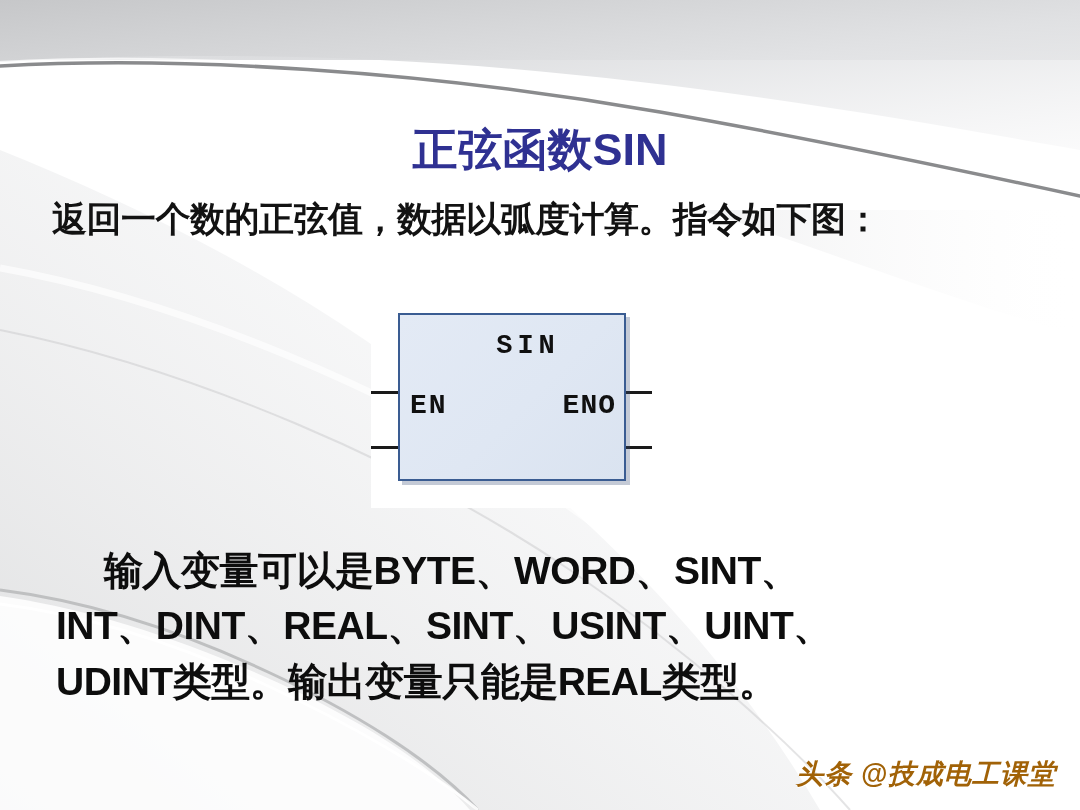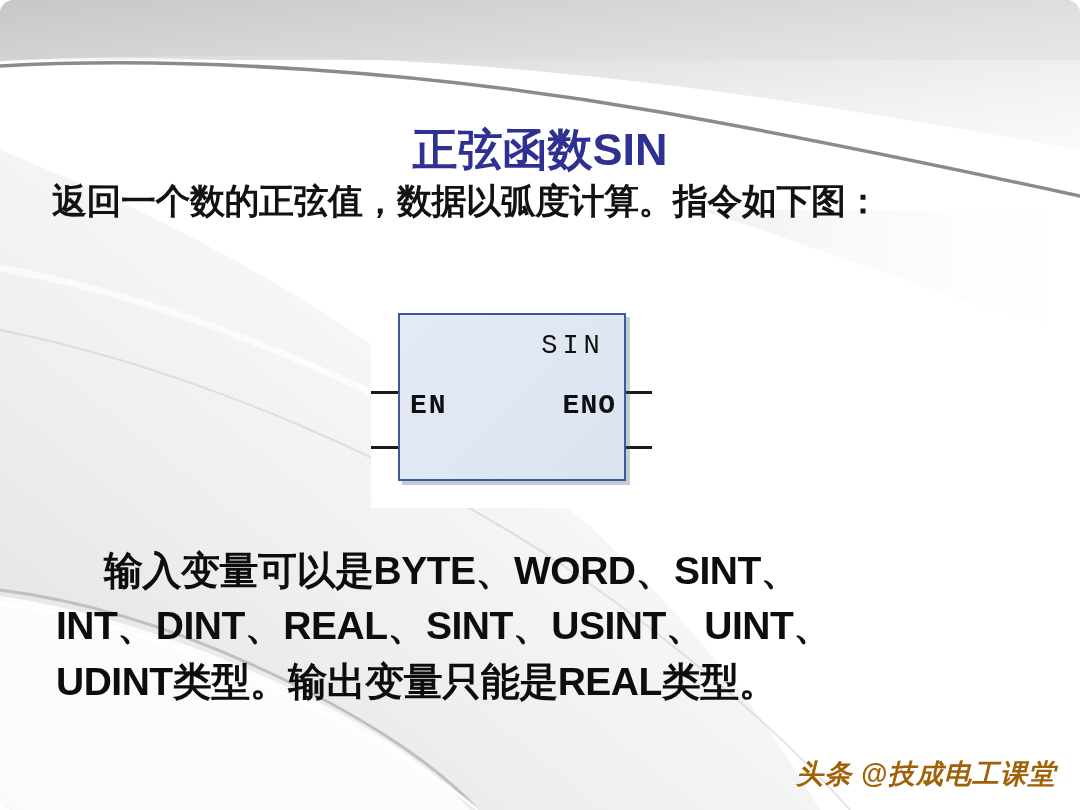--- a/index.html
+++ b/index.html
@@ -12,21 +12,20 @@
     overflow: hidden;
     font-family: "Liberation Sans", "DejaVu Sans", sans-serif;
   }
 
   .slide {
     position: relative;
     width: 1080px;
     height: 810px;
     background: #ffffff;
     overflow: hidden;
-    border-radius: 14px;
   }
 
   
   .bg-layer {
     position: absolute;
     inset: 0;
     width: 1080px;
     height: 810px;
   }
 
@@ -55,21 +54,21 @@
     letter-spacing: 0px;
     color: #2f3192;
     line-height: 1.05;
     white-space: nowrap;
   }
 
   
   .subtitle {
     position: absolute;
     left: 52px;
-    top: 181px;
+    top: 199px;
     width: 986px;
     font-size: 35px;
     font-weight: bold;
     color: #121212;
     line-height: 1.12;
     letter-spacing: -0.5px;
     white-space: nowrap;
   }
 
   
@@ -97,24 +96,23 @@
   .fb-title {
     position: absolute;
     left: 0;
     top: 16px;
     width: 228px;
     text-align: center;
     padding-left: 28px;
     box-sizing: border-box;
     font-family: "Liberation Mono", "DejaVu Sans Mono", monospace;
     font-size: 27px;
-    font-weight: normal;
+    font-weight: bold;
     letter-spacing: 5px;
     color: #101010;
-    margin-left: 45px;
   }
 
   .fb-en {
     position: absolute;
     left: 10px;
     top: 75px;
     font-family: Liberation Mono, monospace;
     font-size: 28px;
     font-weight: bold;
     letter-spacing: 2px;

